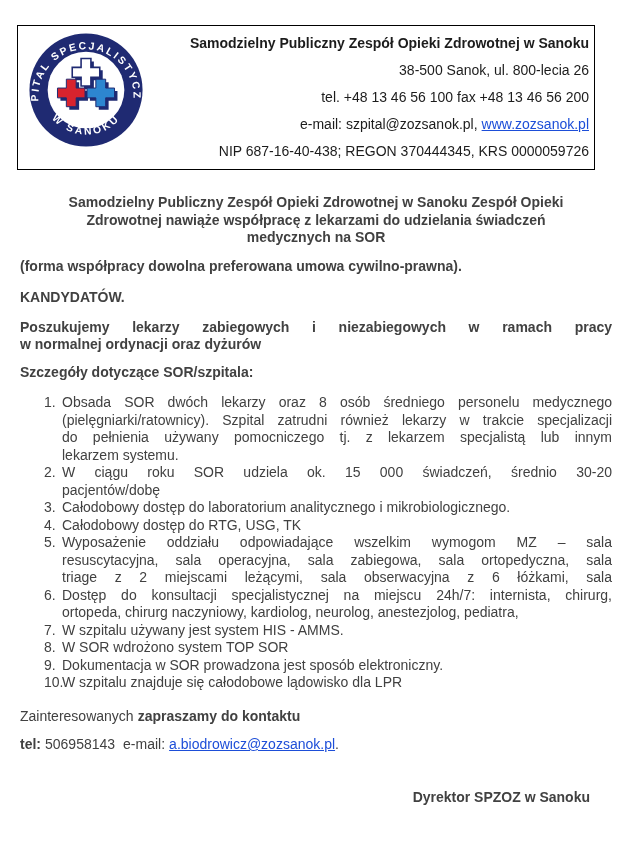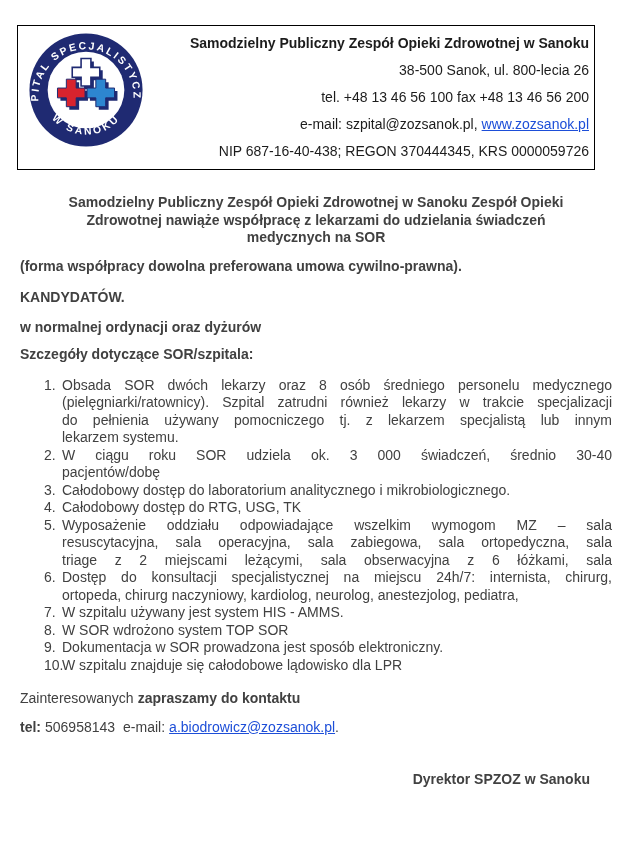--- a/index.html
+++ b/index.html
@@ -133,34 +133,35 @@
       <span class="jline last">medycznych na SOR</span>
     </p>
 
   <p class="para subtitle">(forma współpracy dowolna preferowana umowa cywilno-prawna).</p>
 
   <p class="para accept-block">
       <span class="jline last">KANDYDATÓW.</span>
     </p>
 
   <p class="para seek-block">
+      <span class="jline">Poszukujemy lekarzy zabiegowych i niezabiegowych w ramach pracy</span>
       <span class="jline last">w normalnej ordynacji oraz dyżurów</span>
     </p>
 
   <p class="para details-head">Szczegóły dotyczące SOR/szpitala:</p>
 
   <ol class="details">
       <li>
         <span class="jline">Obsada SOR dwóch lekarzy oraz 8 osób średniego personelu medycznego</span>
         <span class="jline">(pielęgniarki/ratownicy). Szpital zatrudni również lekarzy w trakcie specjalizacji</span>
         <span class="jline">do pełnienia używany pomocniczego tj. z lekarzem specjalistą lub innym</span>
         <span class="jline last">lekarzem systemu.</span>
       </li>
       <li>
-        <span class="jline">W ciągu roku SOR udziela ok. 3 000 świadczeń, średnio 30-40</span>
+        <span class="jline">W ciągu roku SOR udziela ok. 15 000 świadczeń, średnio 30-20</span>
         <span class="jline last">pacjentów/dobę</span>
       </li>
       <li>
         <span class="jline last">Całodobowy dostęp do laboratorium analitycznego i mikrobiologicznego.</span>
       </li>
       <li>
         <span class="jline last">Całodobowy dostęp do RTG, USG, TK</span>
       </li>
       <li>
         <span class="jline">Wyposażenie oddziału odpowiadające wszelkim wymogom MZ – sala</span>

